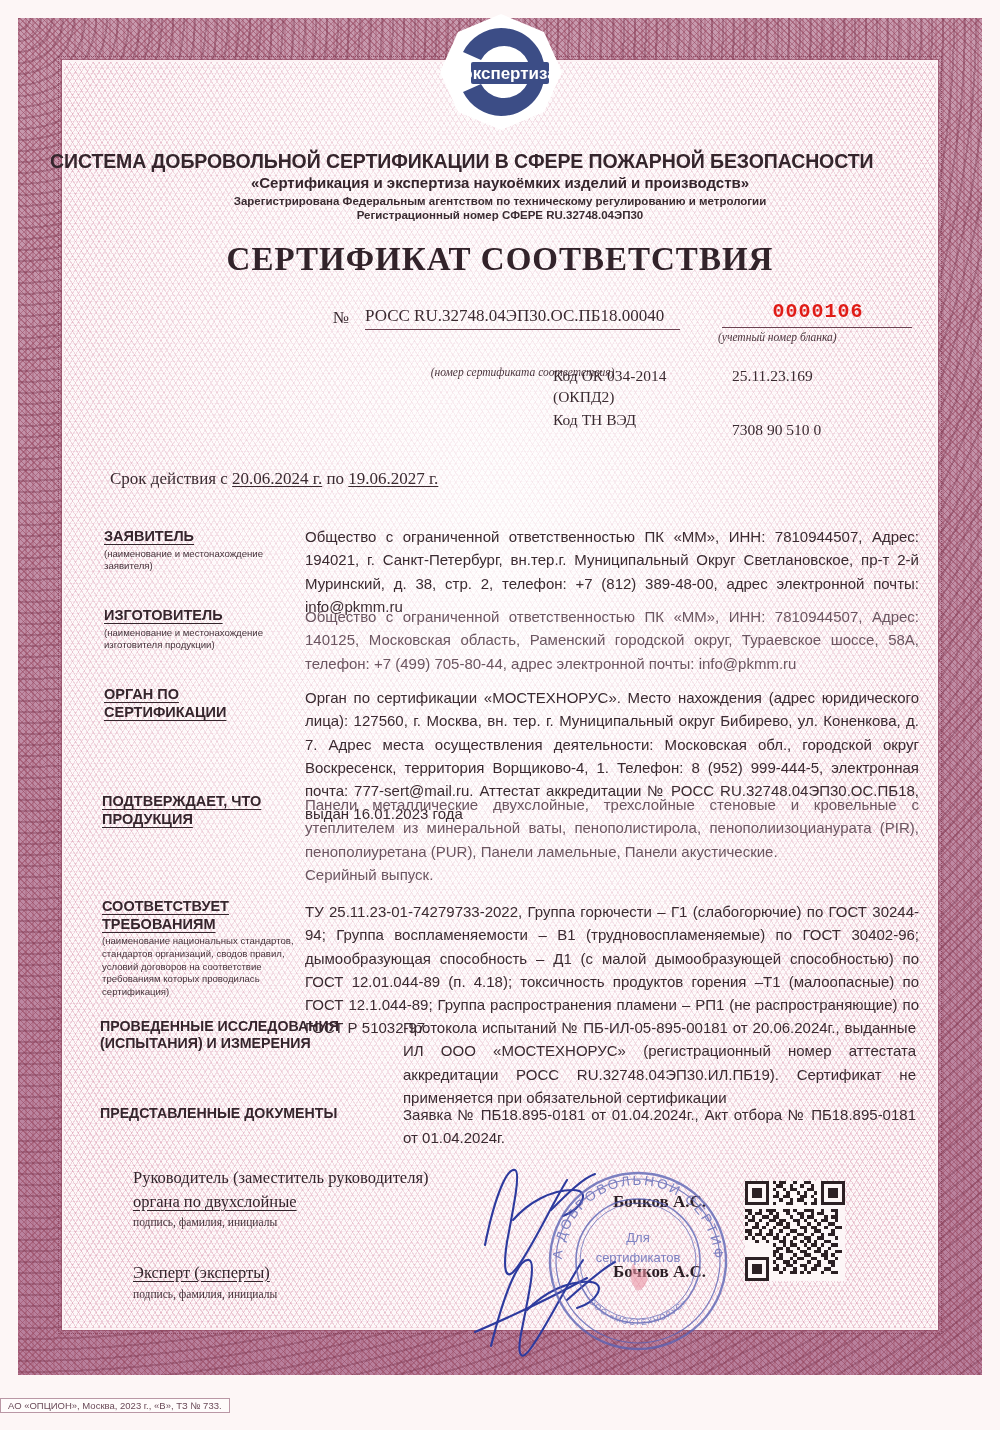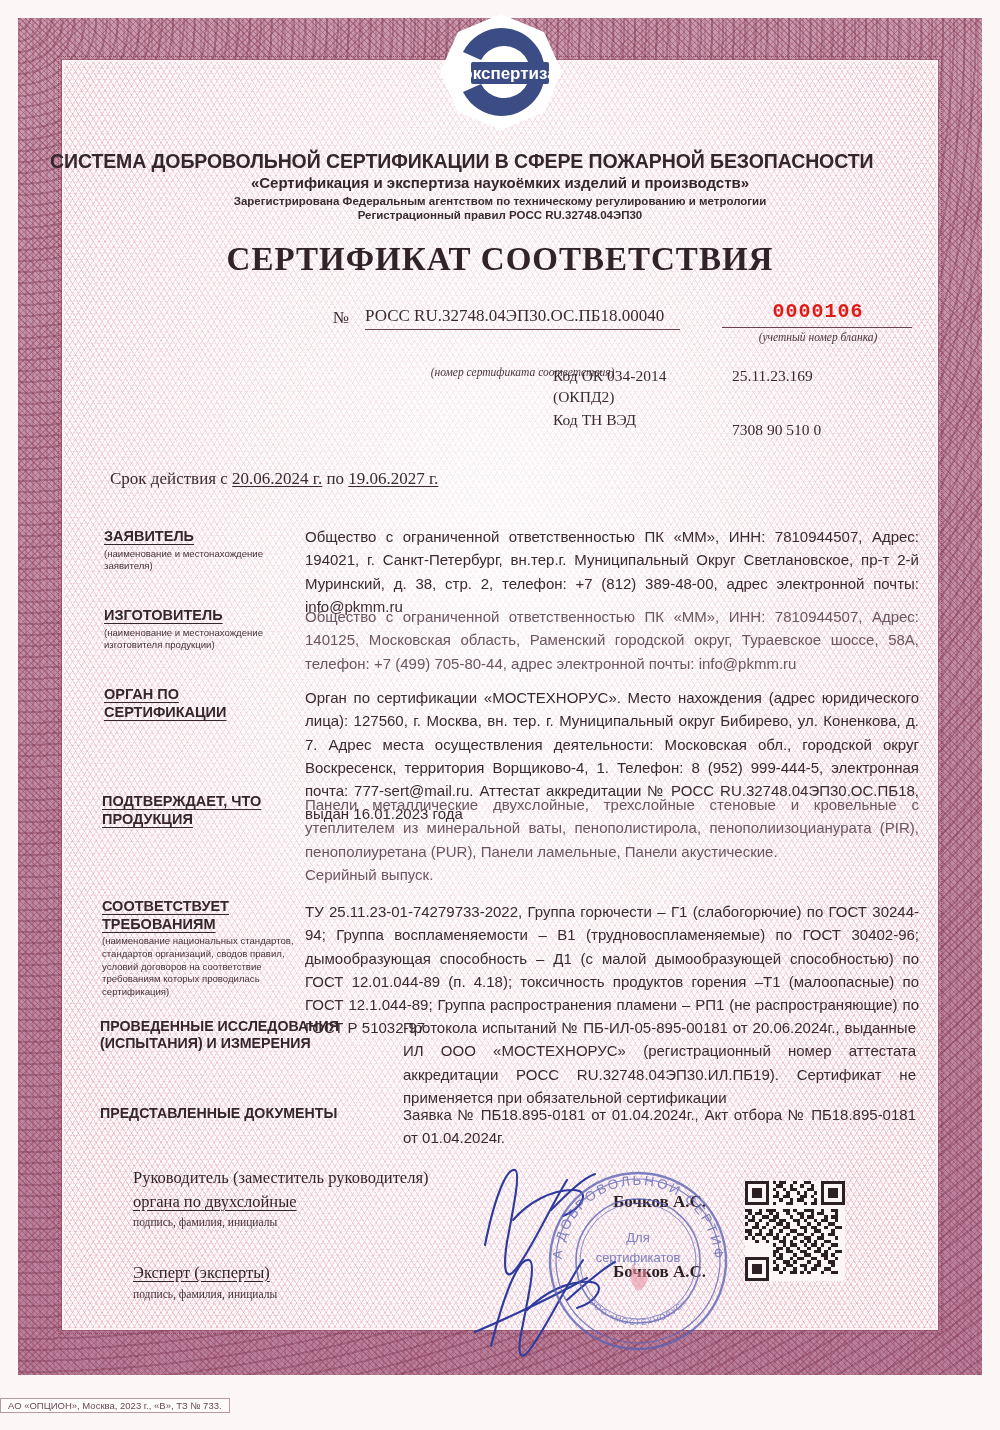--- a/index.html
+++ b/index.html
@@ -180,21 +180,21 @@
     letter-spacing: 1px;
   }
   .blank-underline {
     position: absolute;
     left: 722px; top: 327px; width: 190px;
     border-bottom: 1px solid #6b4150;
   }
   .blank-number-cap {
     position: absolute;
     left: 718px; top: 331px; width: 200px;
-    text-align: center;
+    text-align: left;
     font-style: italic;
     font-size: 11.5px;
     color: #4a343c;
   }
 
   
   .code-label {
     position: absolute;
     font-size: 15.5px;
     color: #3a2a30;
@@ -408,21 +408,21 @@
         <path d="M64,16 A44,44 0 1 1 64,104 A44,44 0 0 1 26,80 L44,72
                  A26,26 0 1 0 44,48 L26,40 A44,44 0 0 1 64,16 Z" fill="#3c4d86"></path>
         <rect x="34" y="50" width="78" height="22" rx="2" fill="#3c4d86"></rect>
         <text x="73" y="67" text-anchor="middle" font-family="'Liberation Sans', sans-serif" font-size="17" font-weight="bold" fill="#ffffff">экспертиза</text>
       </svg>
     </div>
 
     <div class="sys-title">СИСТЕМА ДОБРОВОЛЬНОЙ СЕРТИФИКАЦИИ В СФЕРЕ ПОЖАРНОЙ БЕЗОПАСНОСТИ</div>
     <div class="sys-sub1">«Сертификация и экспертиза наукоёмких изделий и производств»</div>
     <div class="sys-sub2">Зарегистрирована Федеральным агентством по техническому регулированию и метрологии</div>
-    <div class="sys-sub3">Регистрационный правил РОСС RU.32748.04ЭП30</div>
+    <div class="sys-sub3">Регистрационный номер СФЕРЕ RU.32748.04ЭП30</div>
     <div class="main-title">СЕРТИФИКАТ СООТВЕТСТВИЯ</div>
 
     <div class="num-sign">№</div>
     <div class="cert-number">РОСС RU.32748.04ЭП30.ОС.ПБ18.00040</div>
     <div class="cert-number-cap">(номер сертификата соответствия)</div>
 
     <div class="blank-number">0000106</div>
     <div class="blank-underline"></div>
     <div class="blank-number-cap">(учетный номер бланка)</div>
 

